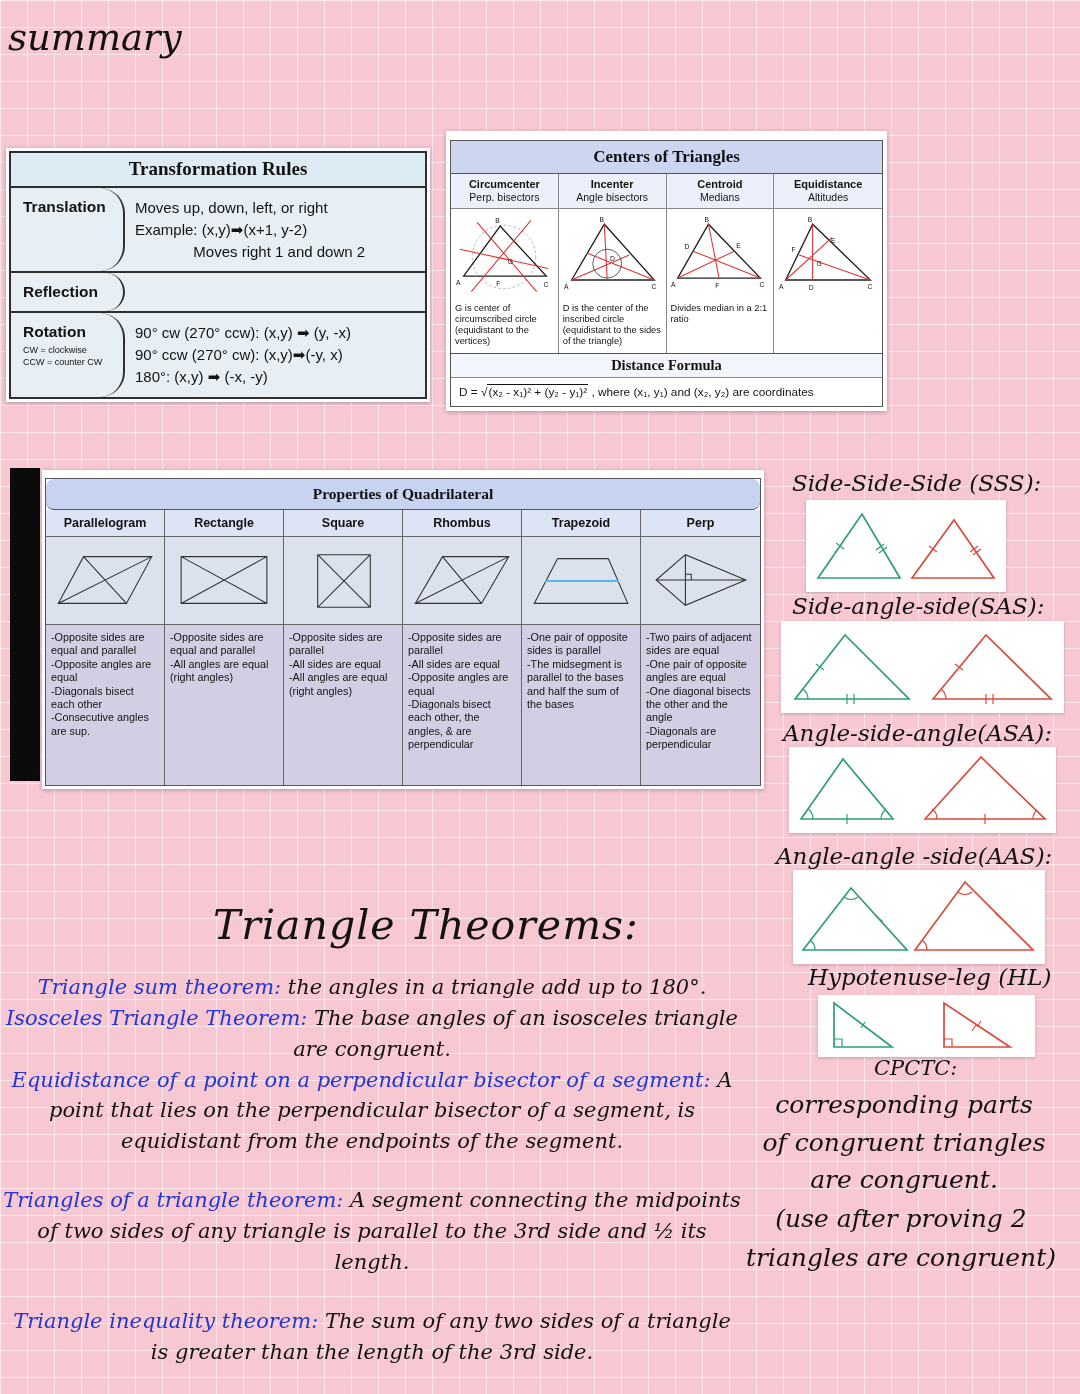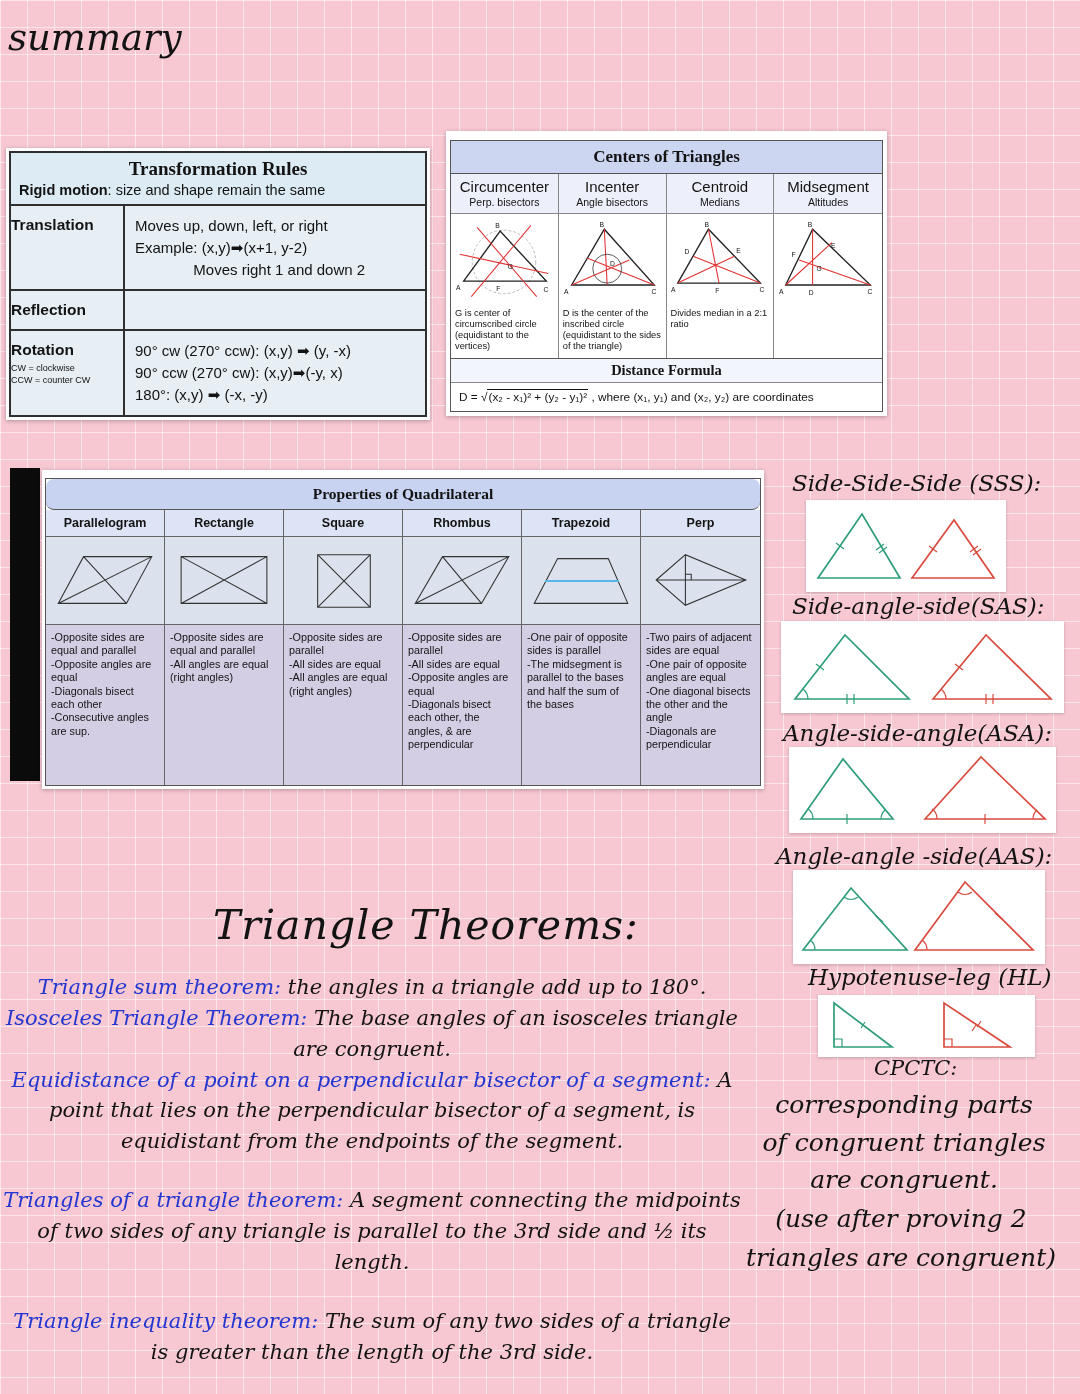--- a/index.html
+++ b/index.html
@@ -25,34 +25,34 @@
   .t-suffix { font-family:"DejaVu Serif", serif; font-style:italic; font-size:37px; }
 
   
   .tr-card { position:absolute; left:6px; top:148px; width:424px; padding:3px; }
   .tr-inner { border:2px solid #2f2f2f; background:#e7eff5; }
   .tr-head { background:#dcebf4; border-bottom:2px solid #2f2f2f; padding:5px 8px 6px; }
   .tr-title { text-align:center; font-family:"Liberation Serif", serif; font-weight:700; font-size:19px; }
   .tr-sub { font-size:14.5px; margin-top:2px; }
   .tr-row { display:flex; border-bottom:2px solid #2f2f2f; }
   .tr-row:last-child { border-bottom:none; }
-  .tr-name { width:114px; border-right:2px solid #2f2f2f; padding:10px 0; font-weight:700; font-size:15.5px; }
+  .tr-name { width:114px; border-right:2px solid #2f2f2f; padding:10px 12px; font-weight:700; font-size:15.5px;border-radius:25px; }
   .tr-note { font-weight:400; font-size:9px; line-height:1.35; white-space:pre-line; margin-top:3px; }
   .tr-lines { flex:1; padding:9px 10px; font-size:15px; line-height:1.45; white-space:pre-line; }
 
   
   .ct-card { position:absolute; left:446px; top:131px; width:441px; padding:9px 4px 4px; }
   .ct-inner { border:1.5px solid #555; background:#fff; }
   .ct-title { background:#ccd6f1; border-bottom:1.5px solid #555; text-align:center;
     font-family:"Liberation Serif", serif; font-weight:700; font-size:17px; padding:6px 0; }
   .ct-grid { display:grid; grid-template-columns:repeat(4,1fr); }
   .ct-grid > div { border-right:1px solid #888; }
   .ct-grid > div:nth-child(4n) { border-right:none; }
   .ct-colhead { padding:4px 3px 5px; border-bottom:1px solid #888; background:#edf0fa; text-align:center; }
-  .ct-name { font-weight:400; font-size:15px; }
+  .ct-name { font-weight:700; font-size:11px; }
   .ct-sub { font-size:10.5px; margin-top:1px; }
   .ct-fig { height:92px; display:flex; align-items:center; justify-content:center; }
   .ct-note { padding:2px 4px 4px; font-size:9.3px; line-height:1.2; min-height:52px; }
   .ct-dist-title { border-top:1.5px solid #555; border-bottom:1px solid #888; text-align:center;
     font-family:"Liberation Serif", serif; font-weight:700; font-size:14.5px; padding:3px 0; background:#f3f5fc; }
   .ct-formula { padding:7px 8px; font-size:11.8px; white-space:nowrap; }
   .radicand { border-top:1.3px solid #111; padding:0 1px; }
   .ct-svg .tri { fill:none; stroke:#222; stroke-width:1.4; }
   .ct-svg .red { stroke:#e03131; stroke-width:1.1; fill:none; }
   .ct-svg .faint { fill:none; stroke:#99a; stroke-width:.7; }
@@ -104,21 +104,20 @@
 <body>
 
 <div class="page-title">
   <span class="t-suffix">summary</span>
 </div>
 
 <div class="tr-card sheet">
   <div class="tr-inner">
     <div class="tr-head">
       <div class="tr-title">Transformation Rules</div>
-      <div class="tr-sub"><b>Rigid motion</b><span>: size and shape remain the same</span></div>
     </div>
     <div class="tr-row">
       <div class="tr-name">Translation</div>
       <div class="tr-lines">Moves up, down, left, or right
 Example: (x,y)➡(x+1, y-2)
 &nbsp;&nbsp;&nbsp;&nbsp;&nbsp;&nbsp;&nbsp;&nbsp;&nbsp;&nbsp;&nbsp;&nbsp;&nbsp;&nbsp;Moves right 1 and down 2</div>
     </div>
     <div class="tr-row">
       <div class="tr-name">Reflection</div>
     </div>
@@ -145,21 +144,21 @@
       </div>
       <div class="ct-colhead">
         <div class="ct-name">Incenter</div>
         <div class="ct-sub">Angle bisectors</div>
       </div>
       <div class="ct-colhead">
         <div class="ct-name">Centroid</div>
         <div class="ct-sub">Medians</div>
       </div>
       <div class="ct-colhead">
-        <div class="ct-name">Midsegment</div>
+        <div class="ct-name">Equidistance</div>
         <div class="ct-sub">Altitudes</div>
       </div>
 
       <div class="ct-fig">
         <svg class="ct-svg" width="100" height="86" viewBox="0 0 104 88">
           <circle class="faint" cx="52" cy="46" r="33" stroke-dasharray="3 2"></circle>
           <path class="tri" d="M10 66 L48 14 L96 66 Z"></path>
           <path class="red" d="M18 82 L80 8 M86 82 L24 10 M6 38 L98 58"></path>
           <text x="43" y="11">B</text>
           <text x="2" y="75">A</text>

